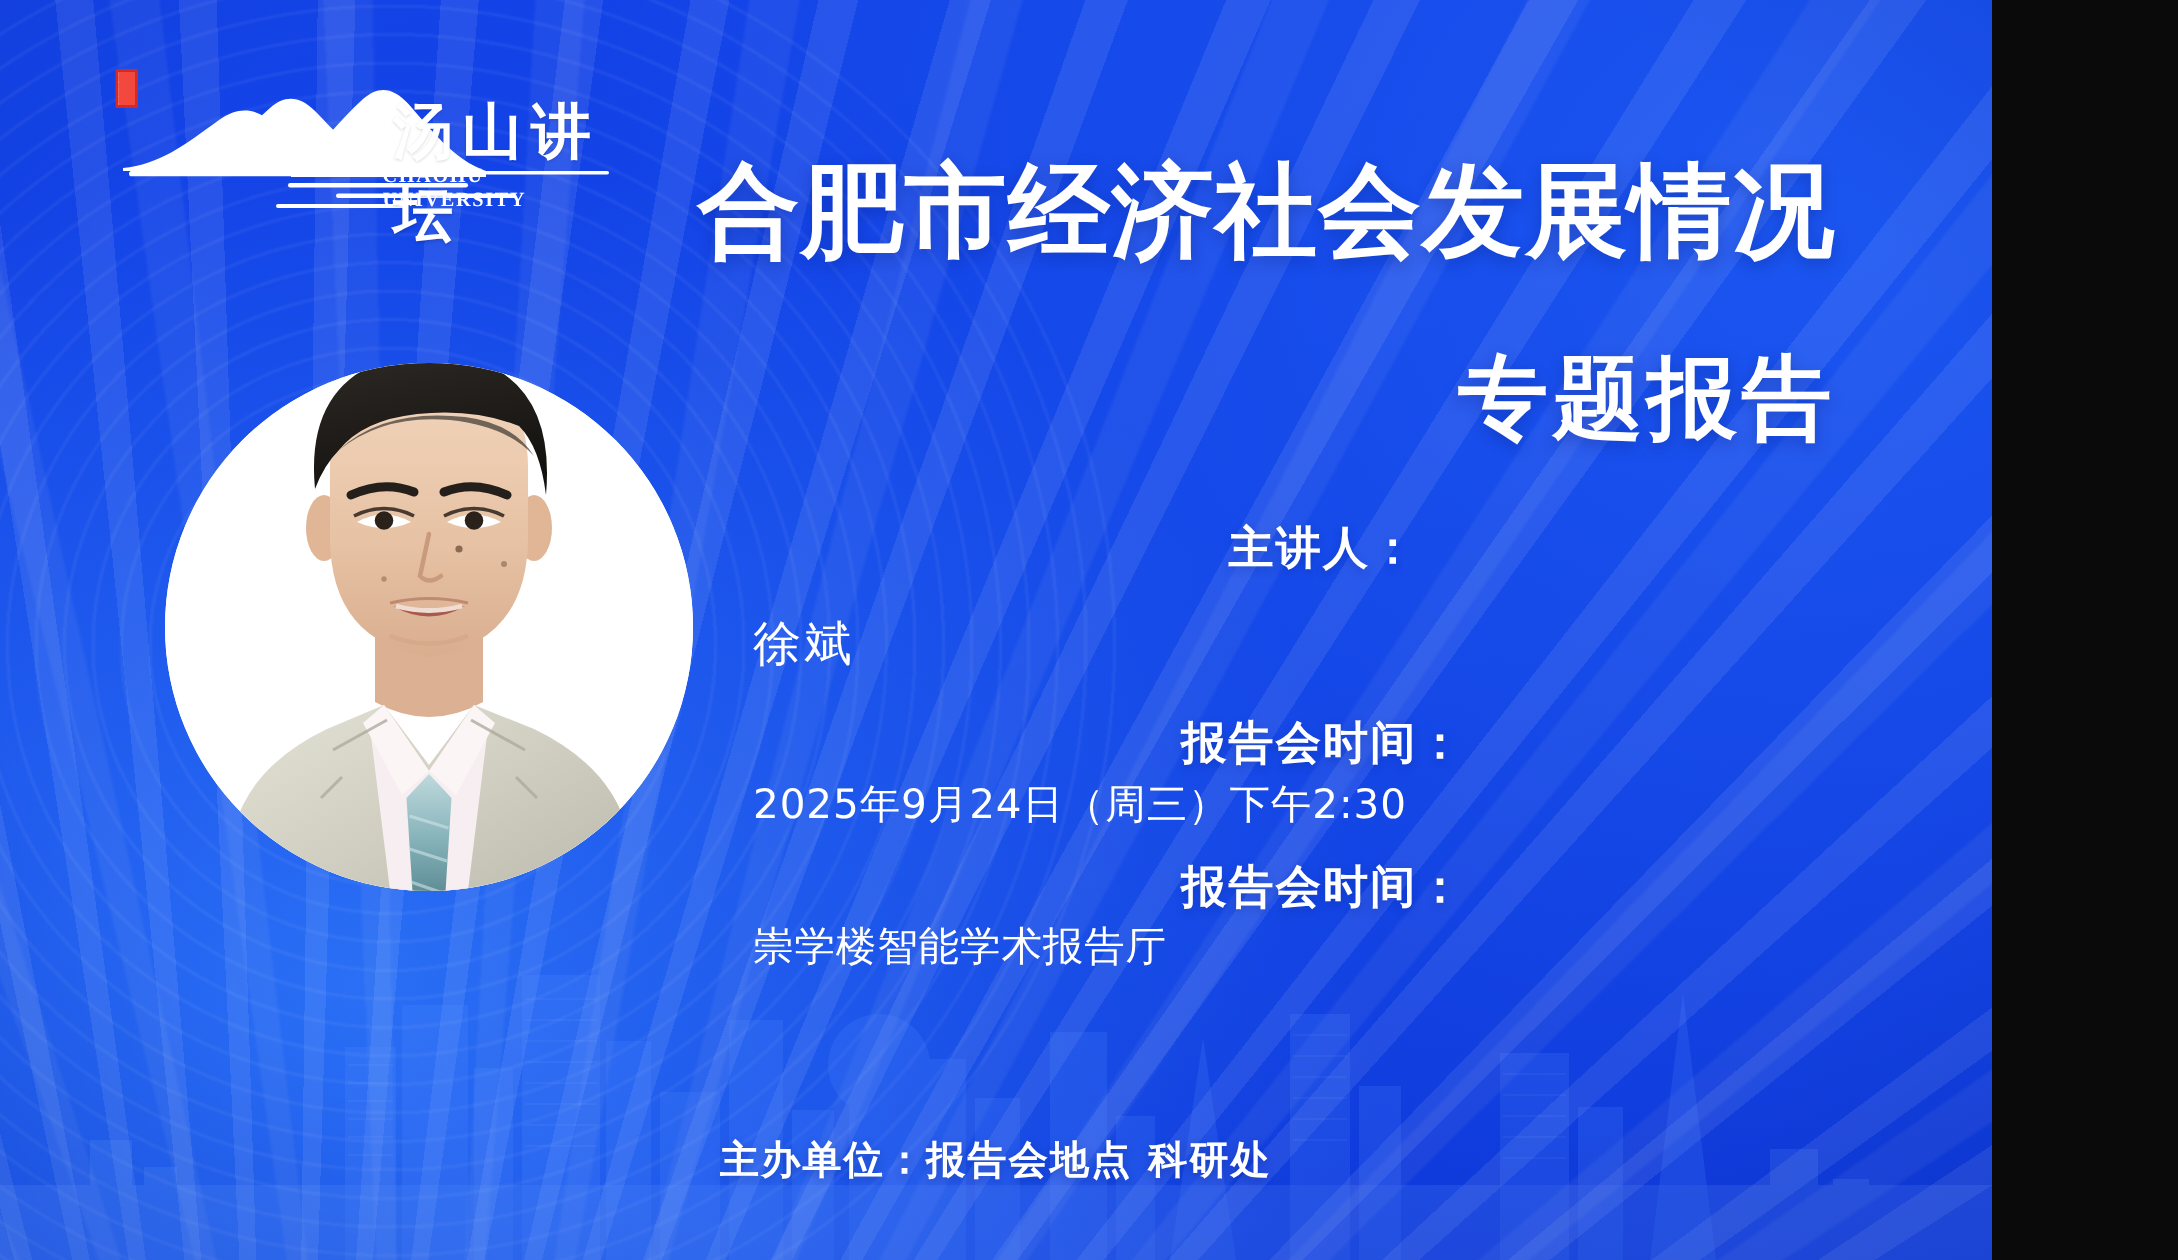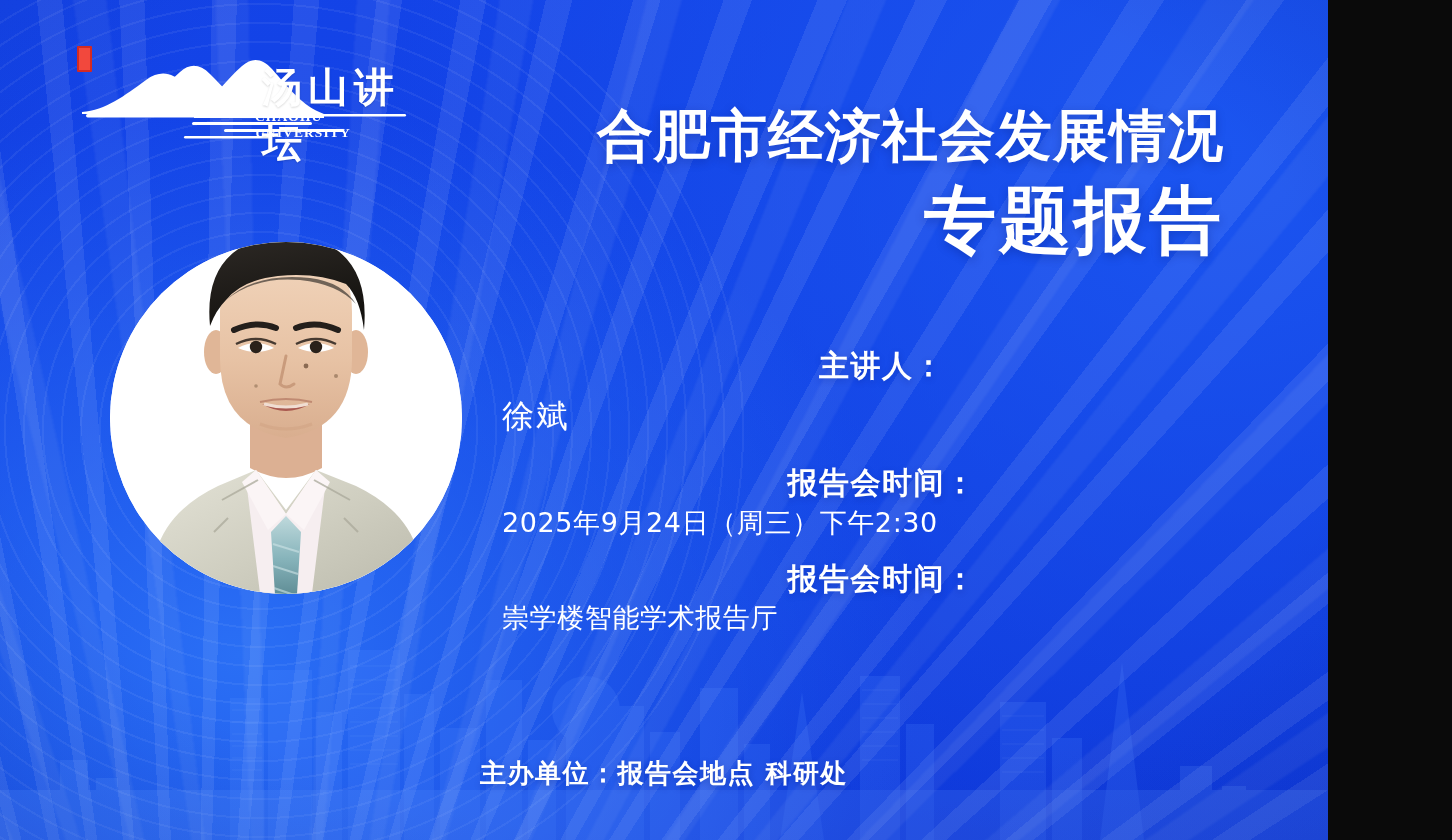--- a/index.html
+++ b/index.html
@@ -105,22 +105,22 @@
   }
   .title-l1, .title-l2{
     color:#ffffff;
     font-weight:900;
     font-family:"DejaVu Sans","Liberation Sans",sans-serif;
     line-height:1.0;
     letter-spacing:1px;
     text-shadow:0 3px 10px rgba(6,22,110,.30);
     white-space:nowrap;
   }
-  .title-l1{ font-size:56px;margin-left:48px; }
-  .title-l2{ font-size:72px; margin-top:20px; letter-spacing:3px;}
+  .title-l1{ font-size:68px;margin-left:48px; }
+  .title-l2{ font-size:60px; margin-top:60px; letter-spacing:3px;}
 
   
   .portrait{
     position:absolute;left:110px;top:242px;
     width:352px;height:352px;
     border-radius:50%;
     background:#ffffff;
     overflow:visible;
   }
   .portrait-clip{
@@ -140,20 +140,21 @@
     text-shadow:0 2px 6px rgba(6,22,110,.25);
     text-align:center;
   }
   .row-name{
     display:flex;align-items:baseline;gap:14px;
     margin-top:12px;
   }
   .name{
     font-size:32px;font-weight:400;letter-spacing:2px;
     font-family:Liberation Mono, monospace;
+    margin-top:13px;
   }
   .name-title{
     font-size:23px;font-weight:700;letter-spacing:.4px;
     font-family:"DejaVu Sans","Liberation Sans",sans-serif;
   }
   .val{
     font-size:27px;font-weight:400;letter-spacing:.6px;
     font-family:"DejaVu Sans","Liberation Sans",sans-serif;
     margin-top:4px;
   }

